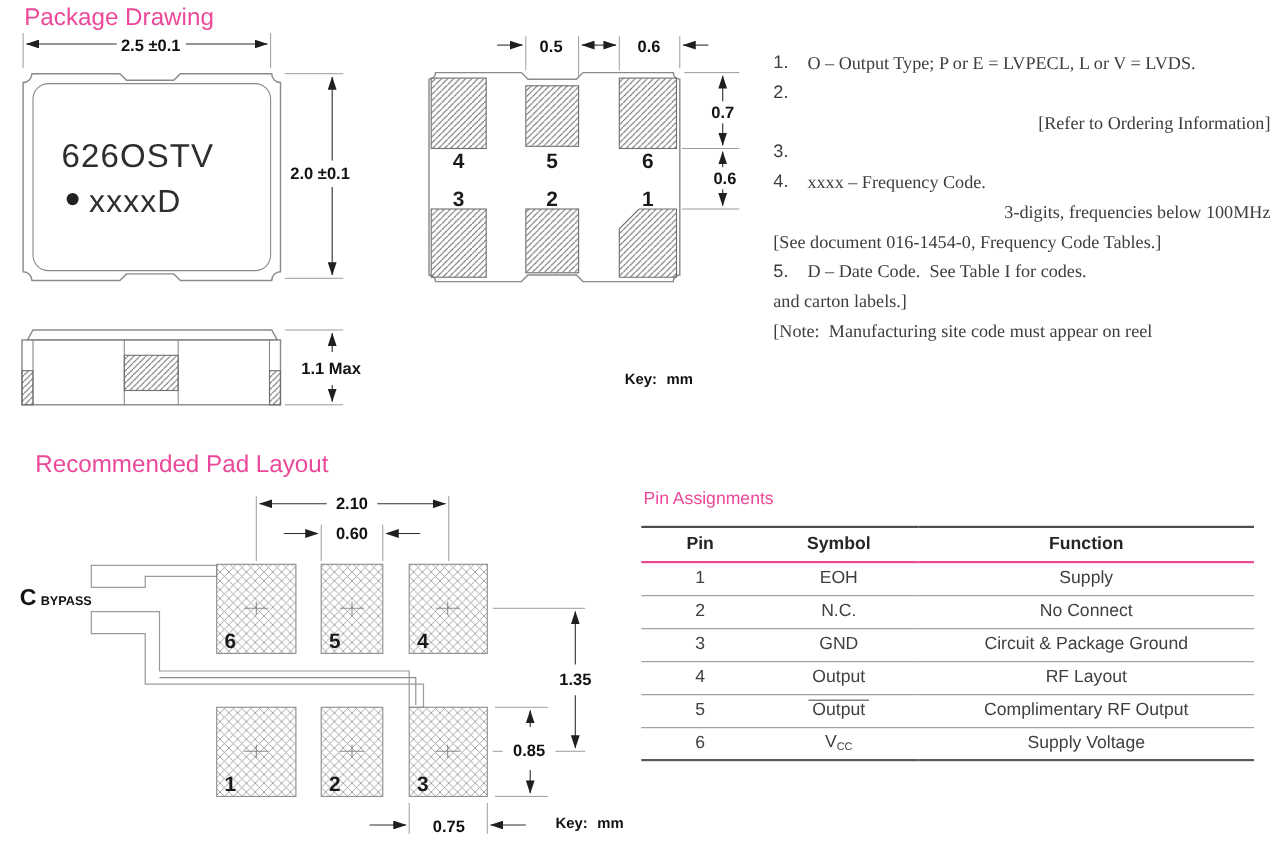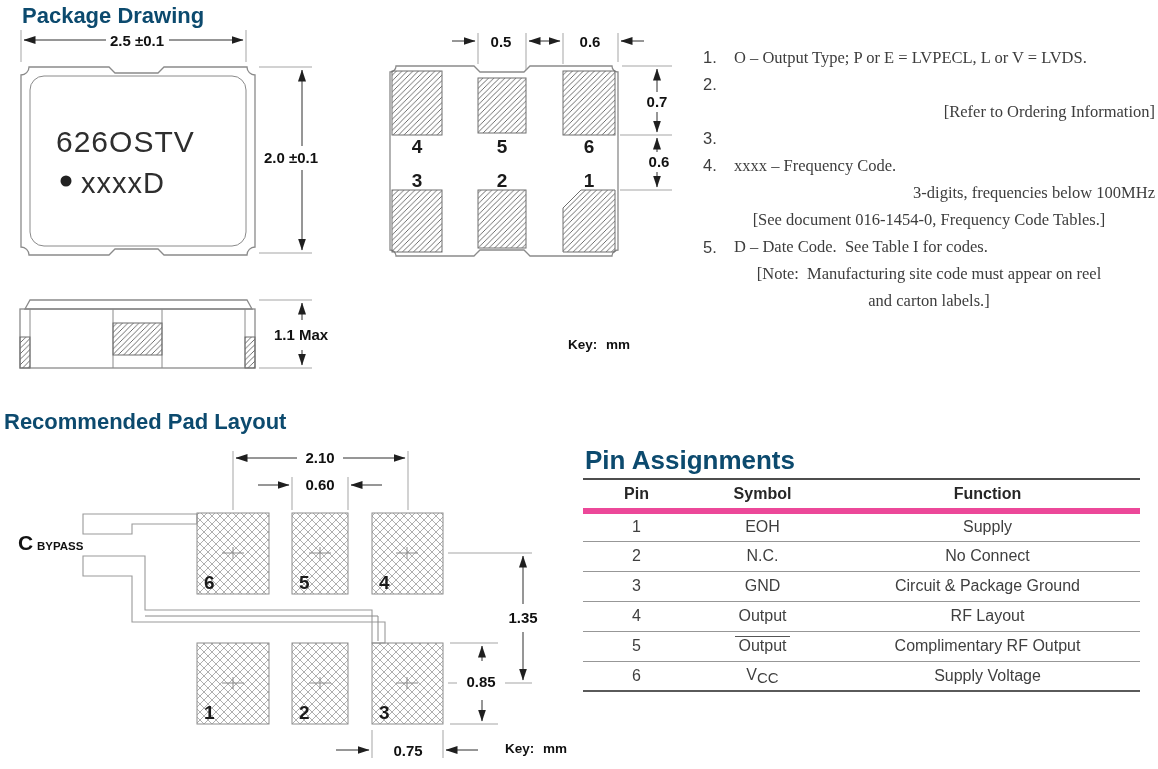--- a/index.html
+++ b/index.html
@@ -1,18 +1,18 @@
 <!DOCTYPE html>
 <html><head>
 <meta charset="utf-8">
 <style>
   html,body{margin:0;padding:0;background:#fff;}
   #page{position:relative;width:1158px;height:769px;background:#ffffff;overflow:hidden;
         font-family:"Liberation Sans",sans-serif;}
-  .sec-title{position:absolute;font-size:22px;font-weight:700;color:#0c4a6e;white-space:pre;}
+  .sec-title{position:absolute;font-size:22px;font-weight:400;color:#ec4899;white-space:pre;}
   #svg-draw{position:absolute;left:0;top:0;}
   svg text{font-family:"Liberation Sans",sans-serif;fill:#1c1c1c;}
   .dimtxt{font-size:15px;font-weight:bold;fill:#111;}
   .padnum{font-size:19px;font-weight:bold;fill:#1a1a1a;}
   .keytxt{font-size:13.5px;font-weight:bold;fill:#111;}
   .markbig{font-size:30px;fill:#2e2e2e;letter-spacing:1px;}
   .cbig{font-size:21px;font-weight:600;fill:#111;}
   .csub{font-size:11.5px;font-weight:700;fill:#111;}
   .outline{fill:none;stroke:#8a8a8a;stroke-width:1.3;}
   .thin{fill:none;stroke:#8a8a8a;stroke-width:1;}
@@ -21,41 +21,41 @@
   .padA{fill:url(#diag);stroke:#6f6f6f;stroke-width:1;}
   .padB{fill:url(#cross);stroke:#8c8c8c;stroke-width:1;}
   .trace{fill:#ffffff;stroke:#9a9a9a;stroke-width:1.1;}
   .crossmark{stroke:#8a8a8a;stroke-width:1;}
   
   #marking{position:absolute;left:690px;top:44px;width:465px;font-size:16.5px;color:#3d3d3d;}
   .mi-row{display:flex;height:27.1px;align-items:center;white-space:pre;}
   .mi-row.num{padding-left:13px;}
   .mi-row.num .mi-num{width:31px;flex:0 0 31px;}
   .mi-row.cont{padding-left:44px;justify-content:flex-end;}
-  .mi-row.flush{padding-left:13px;justify-content:center;}
+  .mi-row.flush{padding-left:13px;}
   .mi-text{white-space:pre;font-family:Liberation Serif, serif;}
   
   #pin-block{position:absolute;left:583px;top:478px;width:557px;}
   table.pt{border-collapse:collapse;table-layout:fixed;width:557px;font-size:16px;color:#3f3f3f;}
   table.pt th,table.pt td{padding:0;text-align:center;font-weight:400;vertical-align:middle;}
-  table.pt thead tr{height:32px;border-top:2.5px solid #4d4d4d;border-bottom:6px solid #ec4899;}
+  table.pt thead tr{height:32px;border-top:2.5px solid #4d4d4d;border-bottom:2px solid #ec4899;}
   table.pt thead th{font-weight:bold;color:#262626;}
   table.pt tbody tr{height:30px;border-bottom:1.5px solid #979797;}
   table.pt tbody tr:last-child{border-bottom:2px solid #5a5a5a;}
   .ov{display:inline-block;border-top:1.6px solid #555;padding:0 3px;line-height:1.15;}
-  sub.vcc{font-size:15px;vertical-align:-3px;}
+  sub.vcc{font-size:10px;vertical-align:-3px;}
 </style>
 </head>
 <body>
 
 <div id="page">
 
   <div class="sec-title" style="left:22px;top:3px;">Package Drawing</div>
-  <div class="sec-title" style="left:4px;top:409px;">Recommended Pad Layout</div>
-  <div class="sec-title" style="left:585px;top:445px;font-size:26px;">Pin Assignments</div>
+  <div class="sec-title" style="left:32px;top:409px;">Recommended Pad Layout</div>
+  <div class="sec-title" style="left:585px;top:445px;font-size:16px;">Pin Assignments</div>
 
   <svg id="svg-draw" width="1158" height="769" viewBox="0 0 1158 769">
     <defs>
       <pattern id="diag" width="5.5" height="5.5" patternUnits="userSpaceOnUse">
         <path d="M0,5.5 L5.5,0" stroke="#5f5f5f" stroke-width="0.9"></path>
       </pattern>
       <pattern id="cross" width="8" height="8" patternUnits="userSpaceOnUse">
         <path d="M0,8 L8,0 M0,0 L8,8" stroke="#9a9a9a" stroke-width="0.8"></path>
       </pattern>
       <marker id="arr" viewBox="0 0 12 8" refX="11.5" refY="4" markerWidth="12" markerHeight="8" orient="auto">
@@ -191,22 +191,22 @@
 
   <div id="marking">
       <div class="mi-row num"><span class="mi-num">1.</span><span class="mi-text">O – Output Type; P or E = LVPECL, L or V = LVDS.</span></div>
       <div class="mi-row num"><span class="mi-num">2.</span></div>
       <div class="mi-row cont"><span class="mi-text">[Refer to Ordering Information]</span></div>
       <div class="mi-row num"><span class="mi-num">3.</span></div>
       <div class="mi-row num"><span class="mi-num">4.</span><span class="mi-text">xxxx – Frequency Code.</span></div>
       <div class="mi-row cont"><span class="mi-text">3-digits, frequencies below 100MHz</span></div>
       <div class="mi-row flush"><span class="mi-text">[See document 016-1454-0, Frequency Code Tables.]</span></div>
       <div class="mi-row num"><span class="mi-num">5.</span><span class="mi-text">D – Date Code.  See Table I for codes.</span></div>
+      <div class="mi-row flush"><span class="mi-text">and carton labels.]</span></div>
       <div class="mi-row flush"><span class="mi-text">[Note:  Manufacturing site code must appear on reel</span></div>
-      <div class="mi-row flush"><span class="mi-text">and carton labels.]</span></div>
     </div>
 
   <div id="pin-block">
     <table class="pt">
       <colgroup>
           <col style="width:107px">
           <col style="width:145px">
           <col style="width:305px">
         </colgroup>
       <thead>

